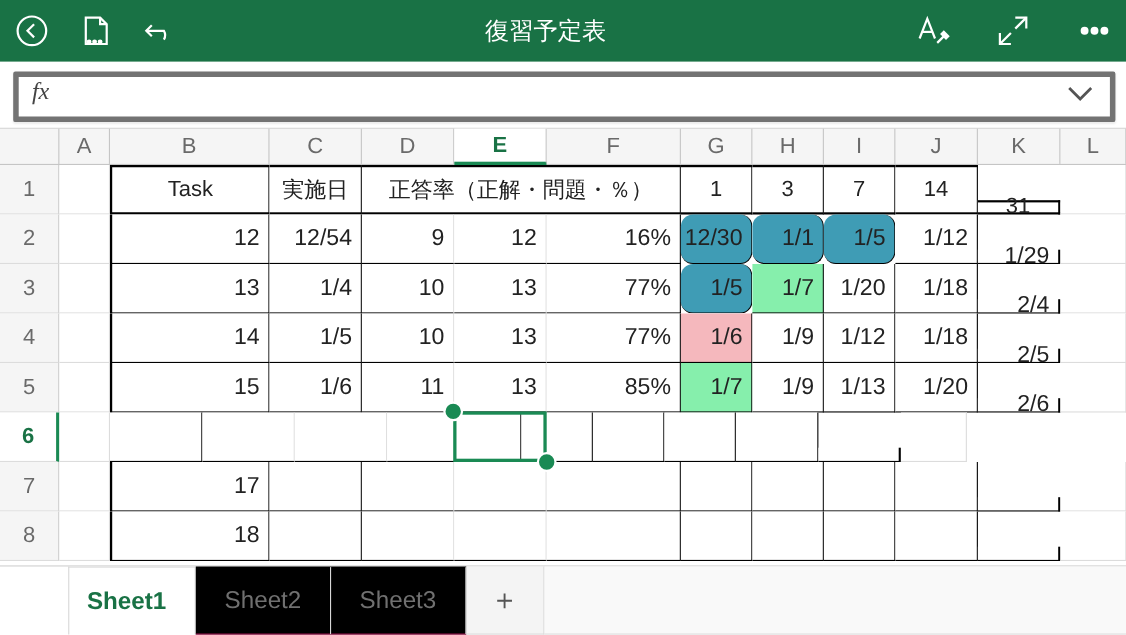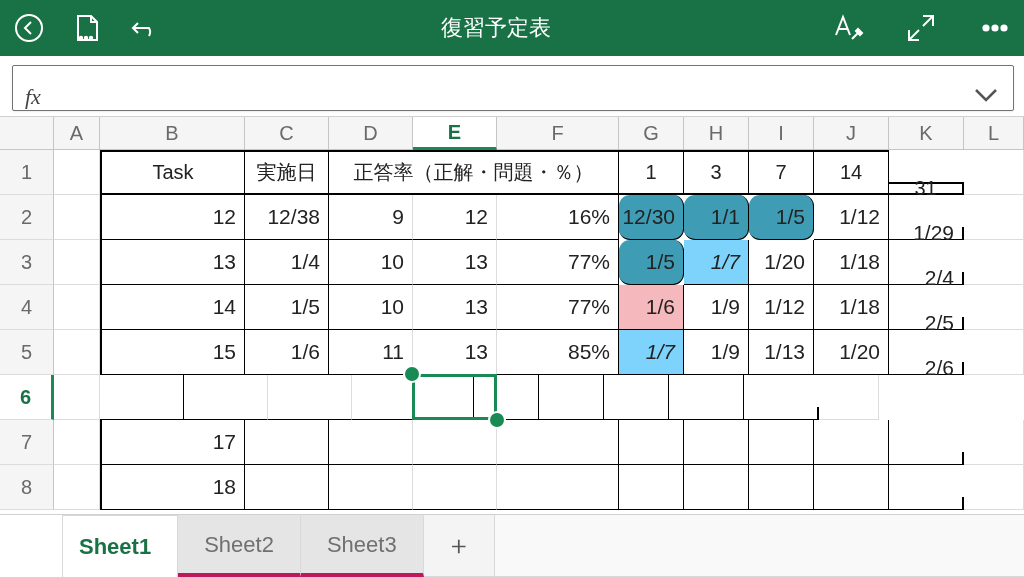--- a/index.html
+++ b/index.html
@@ -6,21 +6,21 @@
   html, body { width: 1024px; height: 577px; font-family: "Segoe UI", Arial, sans-serif; overflow: hidden; background:#fff; }
   .topbar { background:#197245; height:56px; display:flex; align-items:center; color:#fff; padding:0 14px; }
   .topbar .left, .topbar .right { display:flex; align-items:center; gap:28px; }
   .topbar .left { flex:0 0 auto; }
   .topbar .center { flex:1; text-align:center; font-size:22px; }
   .topbar .right { flex:0 0 auto; justify-content:flex-end; gap:44px; }
   .icon { width:30px; height:30px; display:flex; align-items:center; justify-content:center; }
   .icon svg { stroke:#fff; stroke-width:2; fill:none; overflow:visible; }
 
   .fxbar { height:60px; display:flex; align-items:center; padding:8px 10px 4px 12px; gap:8px; }
-  .fxbox { flex:1; height:46px; border:1px solid #737373; border-radius:2px; background:#fff; display:flex; align-items:flex-end; padding:0 12px; box-shadow:0 1px 2px rgba(0,0,0,.08); }
+  .fxbox { flex:1; height:46px; border:5px solid #737373; border-radius:2px; background:#fff; display:flex; align-items:flex-start; padding:0 12px; box-shadow:0 1px 2px rgba(0,0,0,.08); }
   .fxlabel { font-family:"Cambria Math", Georgia, serif; font-style:italic; font-size:22px; color:#444; margin-right:10px; }
   .fxinput { flex:1; border:none; outline:none; font-size:18px; background:transparent; }
   .fxchev { width:30px; display:flex; align-items:center; justify-content:center; }
   .fxchev svg { stroke:#555; stroke-width:2; fill:none; }
 
   .sheetwrap { position:relative; height:398px; overflow:hidden; }
   .colhdr { display:flex; height:34px; border-top:1px solid #d0d0d0; border-bottom:1px solid #c5c5c5; background:#f5f5f5; }
   .corner { width:54px; height:34px; border-right:1px solid #c5c5c5; }
   .ch { border-right:1px solid #c5c5c5; display:flex; align-items:center; justify-content:center; color:#6a6a6a; font-size:20px; }
   .ch.active { background:#fff; color:#197245; font-weight:600; border-bottom:3px solid #1a8a54; margin-bottom:-1px; }
@@ -33,32 +33,32 @@
   .cell.center { justify-content:center; }
   
   .bt { border-top:2px solid #000 !important; }
   .bb { border-bottom:2px solid #000 !important; }
   .bl { border-left:2px solid #000 !important; }
   .br { border-right:2px solid #000 !important;margin-top:32px; }
   .bbi { border-bottom:1.5px solid #000 !important; }
   .bri { border-right:1.5px solid #000 !important; }
 
   .hl-teal { background:#3f9cb5;border-radius:11px; }
-  .hl-yellow { background:#7dd3fc;font-style:italic; }
+  .hl-yellow { background:#86efac; }
   .hl-pink { background:#f5b8bd; }
 
   
   .selection { position:absolute; border:3px solid #1a8a54; pointer-events:none; }
   .handle { position:absolute; width:18px; height:18px; background:#1a8a54; border-radius:50%; border:2px solid #fff; pointer-events:none; }
 
   .tabbar { height:63px; border-top:1px solid #d0d0d0; display:flex; align-items:stretch; padding-left:62px; background:#fff; }
   .tab { padding:0 26px; display:flex; align-items:center; font-size:22px; color:#707070; border-right:1px solid #d8d8d8; }
   .tab:first-child { border-left:1px solid #d8d8d8;padding-left:16px; }
   .tab.active { color:#197245; font-weight:600; border-top:1px solid #d8d8d8; border-bottom:none; background:#fff; }
-  .tab.inactive { border-top:1px solid transparent; background:#e5e5e5; border-bottom:4px solid #be185d; }
+  .tab.inactive { border-top:1px solid transparent; background:#000000; border-bottom:1px solid #be185d; }
   .tab.add { background:#f4f4f4; color:#555; font-size:26px; padding:0 22px; border-bottom:1px solid #d8d8d8; }
   .tabfill { flex:1; border-bottom:1px solid #d8d8d8; background:#f9f9f9; }
 
   
   .cA{width:46px;flex:0 0 46px}
   .cB{width:145px;flex:0 0 145px}
   .cC{width:84px;flex:0 0 84px}
   .cD{width:84px;flex:0 0 84px}
   .cE{width:84px;flex:0 0 84px}
   .cF{width:122px;flex:0 0 122px}
@@ -166,21 +166,21 @@
         <div class="cell cH center  bt bb bri">3</div>
         <div class="cell cI center  bt bb bri">7</div>
         <div class="cell cJ center  bt bb bri">14</div>
         <div class="cell cK center  br bt bb">31</div>
         <div class="cell cL"></div>
       </div>
       <div class="row">
         <div class="rh">2</div>
         <div class="cell cA"></div>
         <div class="cell cB  bl bbi bri">12</div>
-        <div class="cell cC  bbi bri">12/38</div>
+        <div class="cell cC  bbi bri">12/54</div>
         <div class="cell cD  bbi">9</div>
         <div class="cell cE  bbi">12</div>
         <div class="cell cF  bbi bri">16%</div>
         <div class="cell cG  bbi bri hl-teal">12/30</div>
         <div class="cell cH  bbi bri hl-teal">1/1</div>
         <div class="cell cI  bbi bri hl-teal">1/5</div>
         <div class="cell cJ  bbi bri">1/12</div>
         <div class="cell cK  br bbi">1/29</div>
         <div class="cell cL"></div>
       </div>

